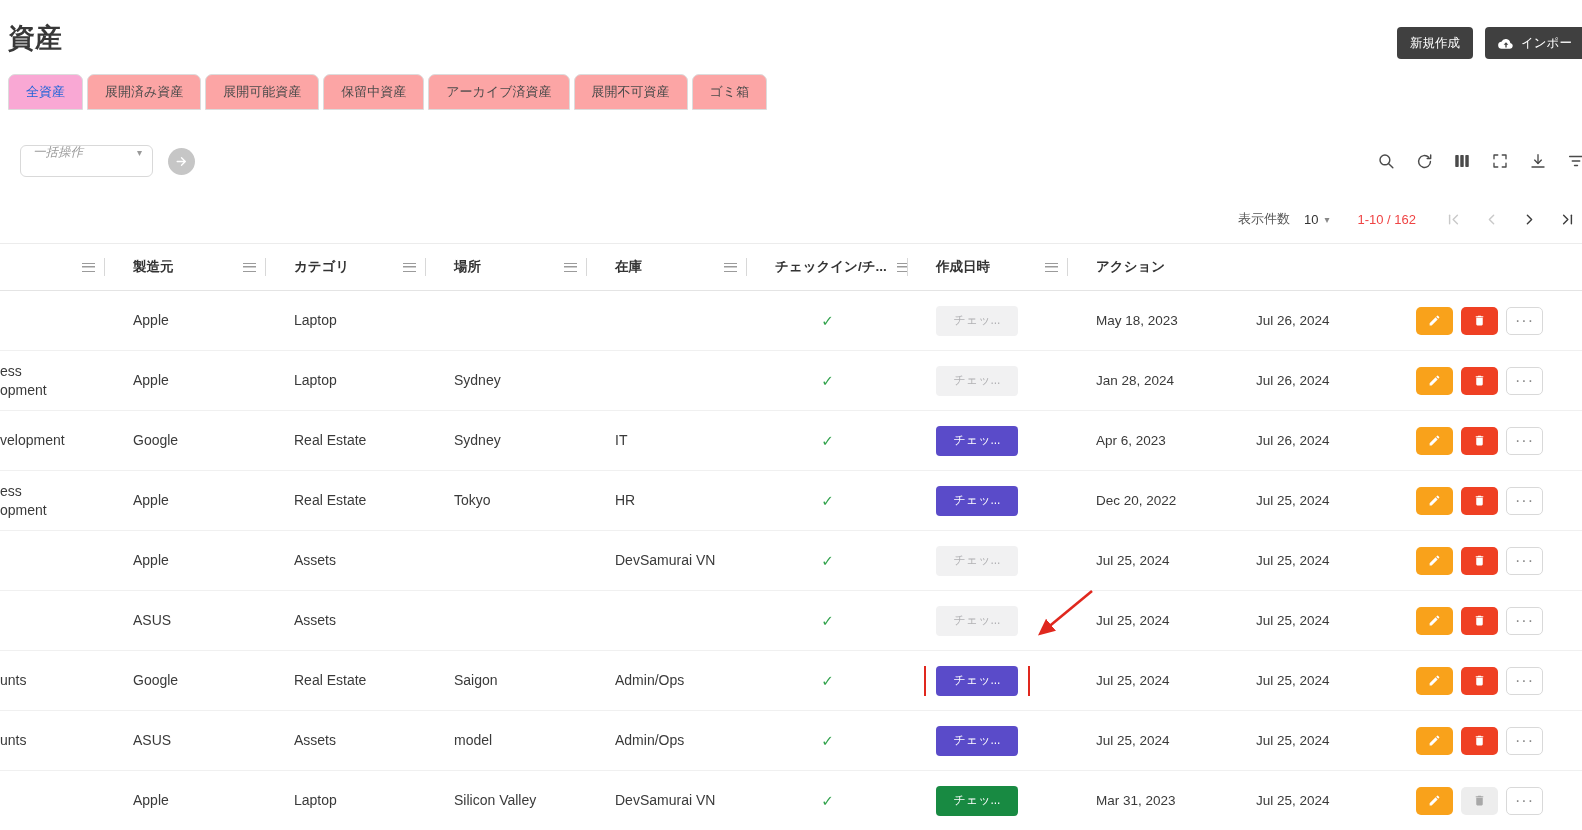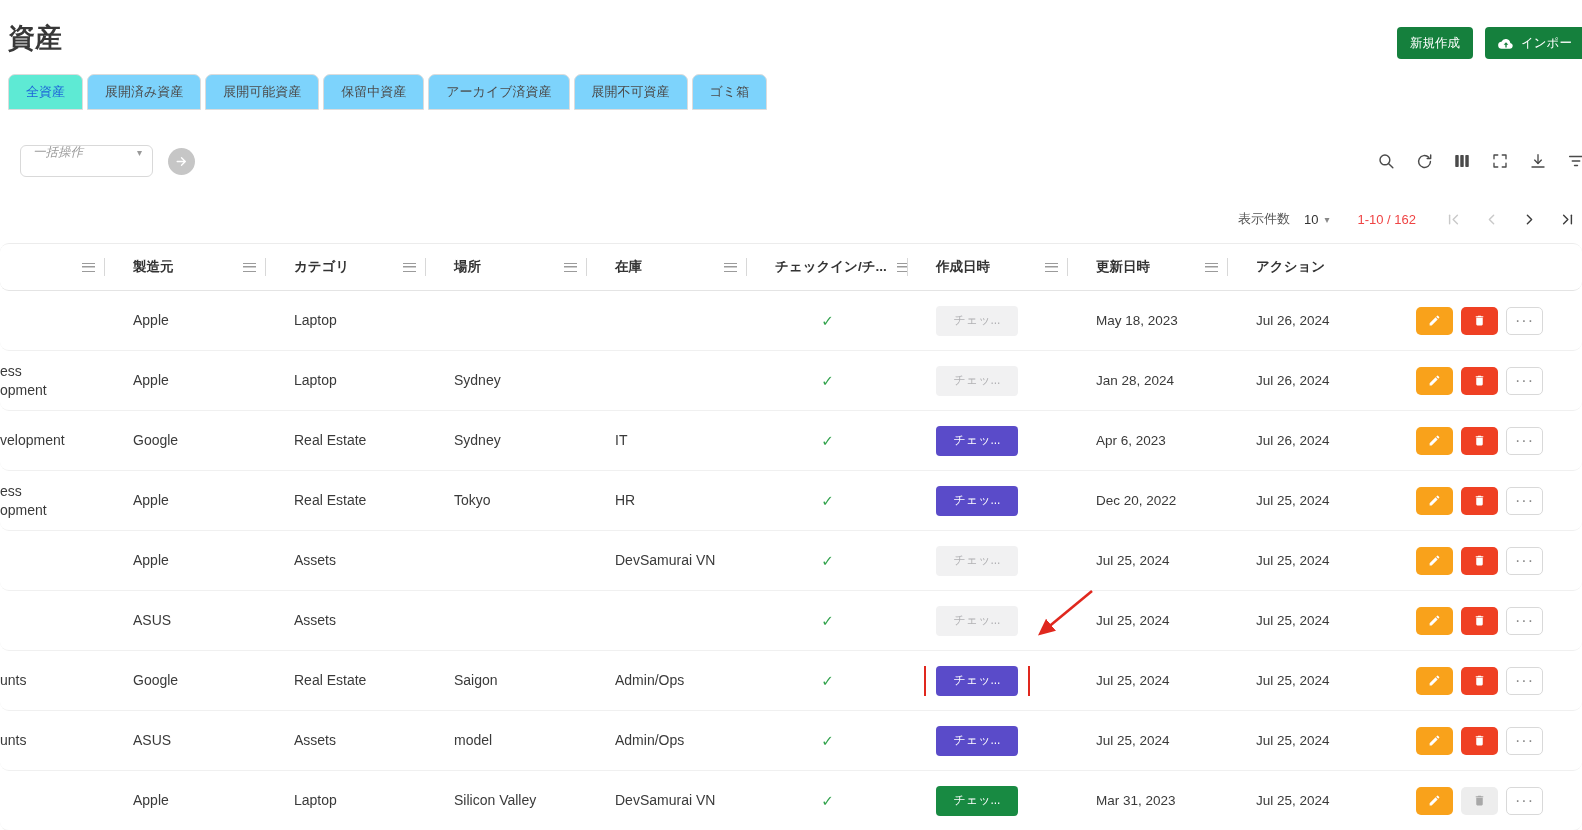--- a/index.html
+++ b/index.html
@@ -4,31 +4,31 @@
 <style>
   * { margin:0; padding:0; box-sizing:border-box; }
   html,body { width:1582px; height:830px; overflow:hidden; background:#fff;
     font-family:"Liberation Sans","DejaVu Sans",sans-serif; color:#3a3a3a; }
   .page { position:relative; width:1582px; height:830px; overflow:hidden; }
 
   
   .page-header { position:relative; padding:20px 0 0 8px; height:54px; }
   .page-title { font-size:27px; font-weight:700; color:#383838; }
   .header-buttons { position:absolute; top:27px; left:1397px; display:flex; gap:12px; }
-  .btn-blue { height:27px; border:none; border-radius:4px; background:#15803d; color:#fff;
+  .btn-blue { height:27px; border:none; border-radius:4px; background:#404040; color:#fff;
     font-size:12.5px; padding:16px 13px; display:inline-flex; align-items:center; gap:7px;
     cursor:pointer; font-family:inherit; white-space:nowrap; }
   .btn-import { padding-right:40px; }
   .btn-blue svg { flex:0 0 auto; }
 
   
   .tabs { display:flex; gap:4px; margin:20px 0 0 8px; }
-  .tab { border:1px solid #dcdcdc; border-radius:7px 7px 0 0; background:#7dd3fc;
+  .tab { border:1px solid #dcdcdc; border-radius:7px 7px 0 0; background:#fca5a5;
     padding:8px 17px; font-size:13px; color:#4b4b4b; cursor:pointer; white-space:nowrap; }
-  .tab.active { background:#5eead4; color:#1e63d8; }
+  .tab.active { background:#f9a8d4; color:#1e63d8; }
 
   
   .toolbar { position:relative; margin-top:35px; height:32px; }
   .bulk-select { position:absolute; left:20px; top:0; width:133px; height:32px;
     border:1px solid #d9d9d9; border-radius:6px; background:#fff; display:flex;
     align-items:center; justify-content:space-between; padding:0 10px 17px 12px; cursor:pointer; }
   .bulk-select .ph { font-size:12.5px; font-style:italic; color:#9a9a9a; }
   .bulk-select .caret { font-size:10px; color:#999; }
   .go-btn { position:absolute; left:168px; top:3px; width:27px; height:27px; border:none;
     border-radius:50%; background:#c6c6c6; display:flex; align-items:center; justify-content:center; cursor:pointer; }
@@ -49,21 +49,21 @@
   .range { margin-left:28px; font-size:13px; color:#ef4444; }
   .pager-icons { margin-left:28px; display:flex; gap:20px; align-items:center; }
   .pg-btn { width:18px; height:18px; display:inline-flex; align-items:center; justify-content:center; cursor:pointer; }
   .pg-btn svg { fill:none; stroke-width:2; stroke-linecap:round; stroke-linejoin:round; }
   .pg-btn.disabled svg { stroke:#c9c9c9; }
   .pg-btn.enabled svg { stroke:#3d3d3d; }
 
   
   .table { width:1582px; }
   .thead-row, .trow { display:grid;
-    grid-template-columns:105px 161px 160px 161px 160px 161px 160px 160px 160px 194px;border-radius:9px; }
+    grid-template-columns:105px 161px 160px 161px 160px 161px 160px 160px 160px 194px; }
   .thead-row { height:48px; border-top:1px solid #ececec; border-bottom:1px solid #e4e4e4; }
   .th { position:relative; display:flex; align-items:center; justify-content:space-between;
     padding:0 10px 0 28px; font-size:13.5px; font-weight:700; color:#333; white-space:nowrap; overflow:hidden; }
   .th::after { content:""; position:absolute; right:0; top:50%; transform:translateY(-50%);
     width:1px; height:18px; background:#d8d8d8; }
   .th.no-sep::after { display:none; }
   .th-name { justify-content:flex-end; padding-left:0; }
   .menu-icon { width:13px; height:9px; margin-left:10px; flex:0 0 auto; cursor:pointer;
     border-top:1.5px solid #9b9b9b; border-bottom:1.5px solid #9b9b9b;
     background:linear-gradient(#9b9b9b,#9b9b9b) center/100% 1.5px no-repeat; }
@@ -241,24 +241,20 @@
         <span class="menu-icon"></span>
       </div>
       <div class="th">
         <span>チェックイン/チ...</span>
         <span class="menu-icon"></span>
       </div>
       <div class="th">
         <span>作成日時</span>
         <span class="menu-icon"></span>
       </div>
-      <div class="th">
-        <span>更新日時</span>
-        <span class="menu-icon"></span>
-      </div>
       <div class="th no-sep">
         <span>アクション</span>
       </div>
     </div>
     <div>
   <div class="trow">
     <div class="td td-name"></div>
     <div class="td">Apple</div>
     <div class="td">Laptop</div>
     <div class="td"></div>

